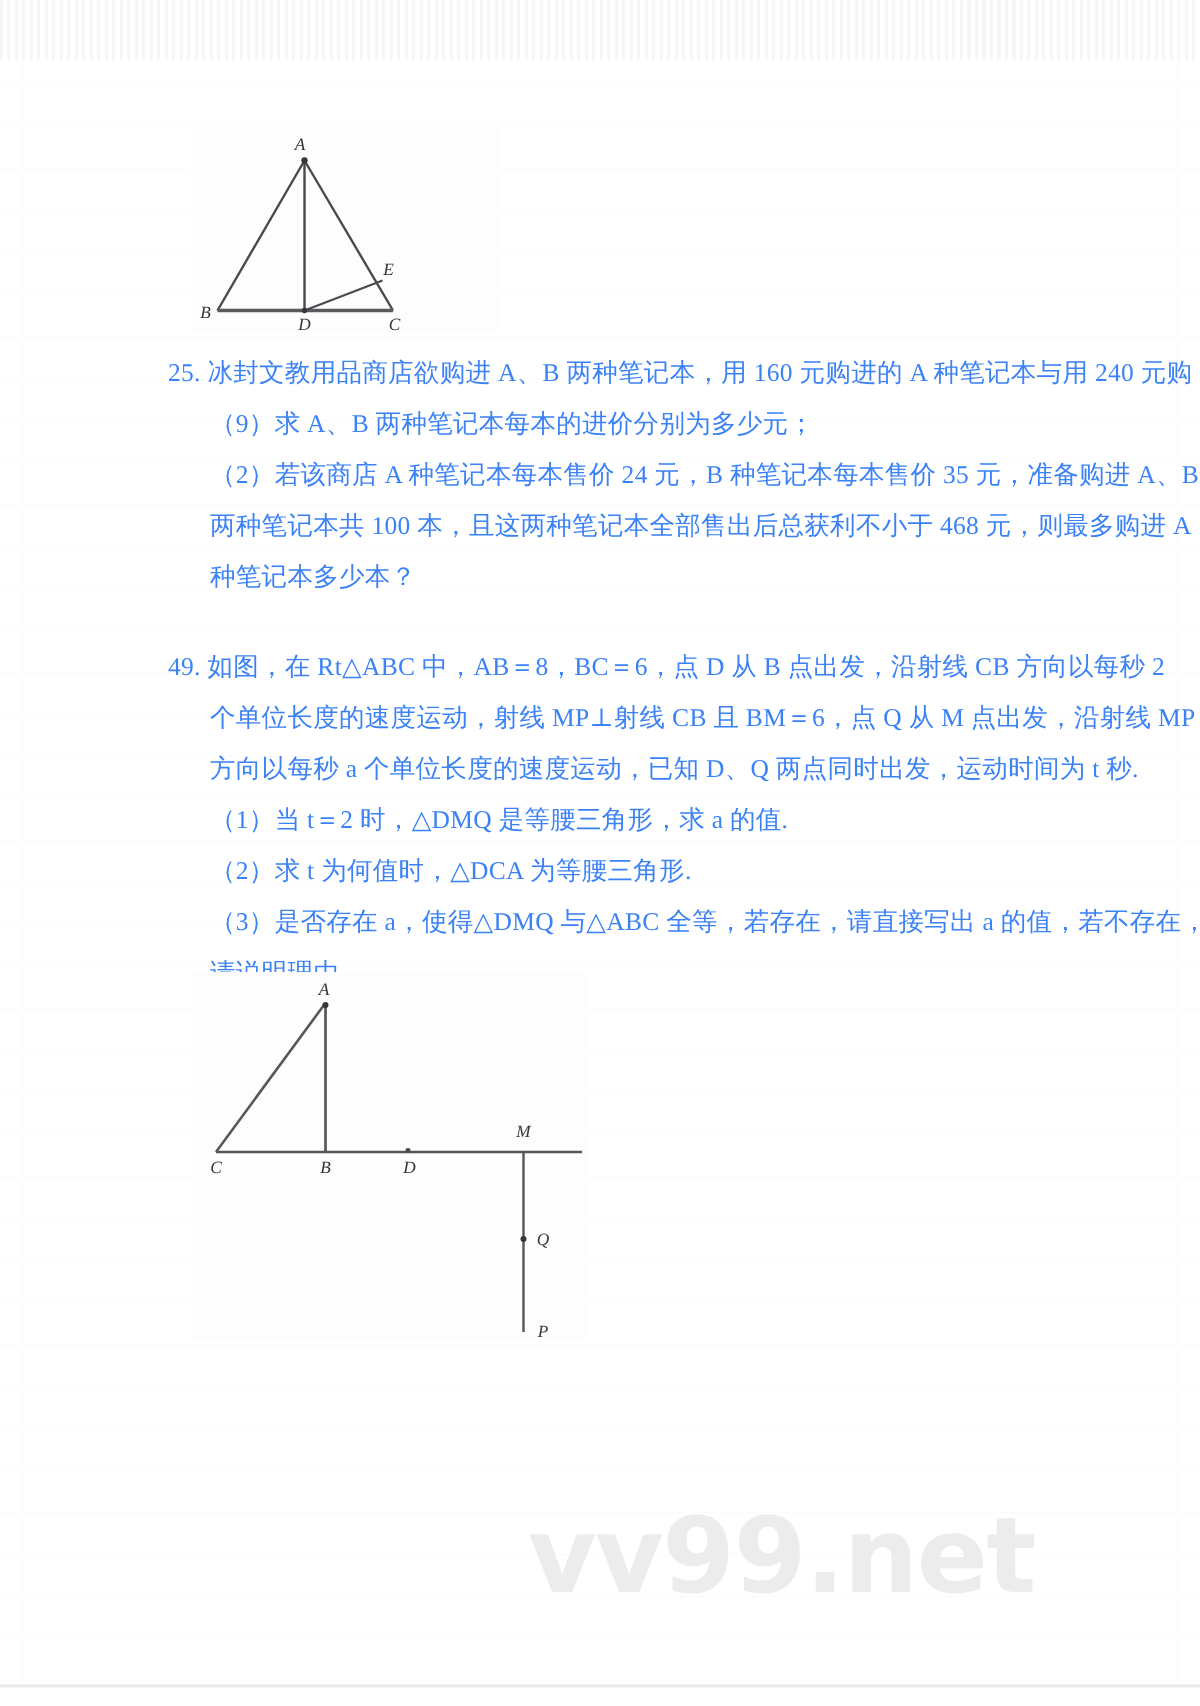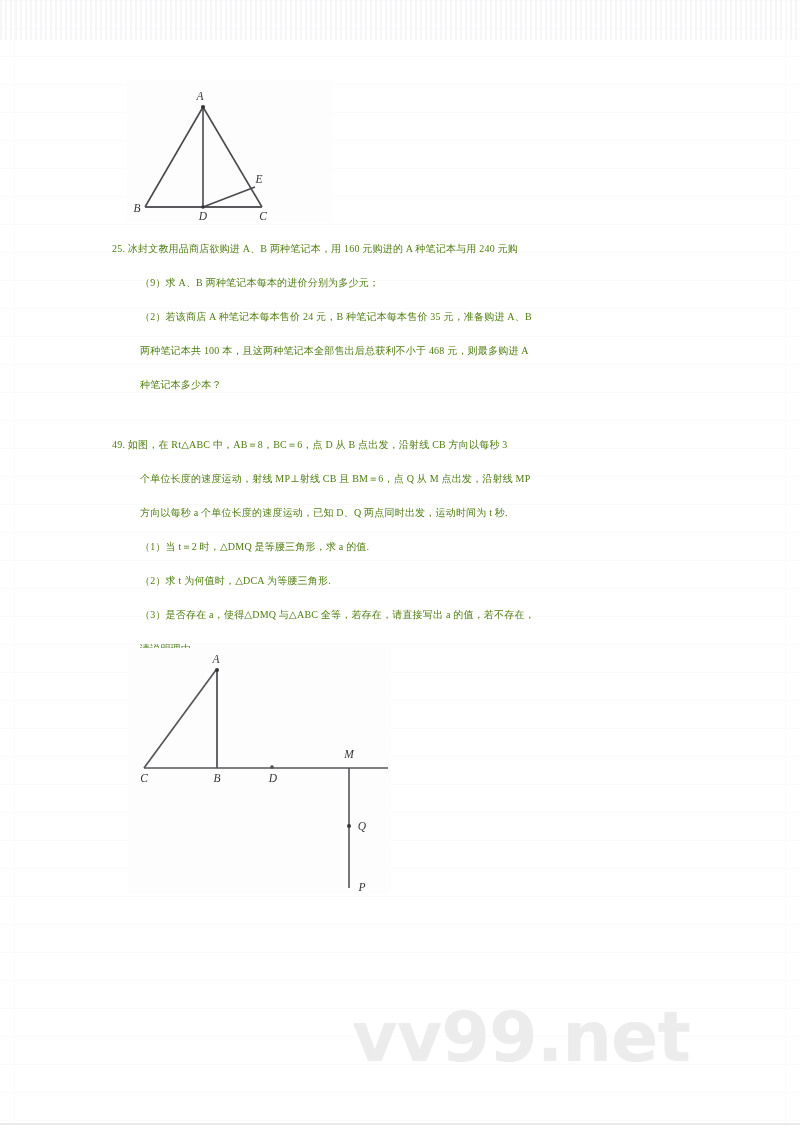--- a/index.html
+++ b/index.html
@@ -75,23 +75,23 @@
   }
 
   
   .textcol {
     position: absolute;
     left: 112px;
     top: 232px;
     width: 578px;
   }
   .qline {
-    font-size: 10px;
+    font-size: 17px;
     line-height: 34px;
-    color: #4d7c0f;
+    color: #3b82f6;
     white-space: nowrap;
     letter-spacing: .2px;
   }
   .qline.ind0 { padding-left: 0px; }
   .qline.ind1 { padding-left: 28px; }
   .qline.ind2 { padding-left: 28px; }
 
   .blk26 {
     position: absolute;
     left: 112px;
@@ -171,21 +171,21 @@
     </div>
     <div class="qline ind2">（9）求 A、B 两种笔记本每本的进价分别为多少元；</div>
     <div class="qline ind2">（2）若该商店 A 种笔记本每本售价 24 元，B 种笔记本每本售价 35 元，准备购进 A、B</div>
     <div class="qline ind1">两种笔记本共 100 本，且这两种笔记本全部售出后总获利不小于 468 元，则最多购进 A</div>
     <div class="qline ind1">种笔记本多少本？</div>
   </div>
 
   <div class="blk26">
     <div class="qline ind0">
       <span>49.</span>
-      <span>如图，在 Rt△ABC 中，AB＝8，BC＝6，点 D 从 B 点出发，沿射线 CB 方向以每秒 3</span>
+      <span>如图，在 Rt△ABC 中，AB＝8，BC＝6，点 D 从 B 点出发，沿射线 CB 方向以每秒 2</span>
     </div>
     <div class="qline ind1">个单位长度的速度运动，射线 MP⊥射线 CB 且 BM＝6，点 Q 从 M 点出发，沿射线 MP</div>
     <div class="qline ind1">方向以每秒 a 个单位长度的速度运动，已知 D、Q 两点同时出发，运动时间为 t 秒.</div>
     <div class="qline ind2">（1）当 t＝2 时，△DMQ 是等腰三角形，求 a 的值.</div>
     <div class="qline ind2">（2）求 t 为何值时，△DCA 为等腰三角形.</div>
     <div class="qline ind2">（3）是否存在 a，使得△DMQ 与△ABC 全等，若存在，请直接写出 a 的值，若不存在，</div>
     <div class="qline ind1">请说明理由.</div>
   </div>
 
   <div class="figbox fig2">

